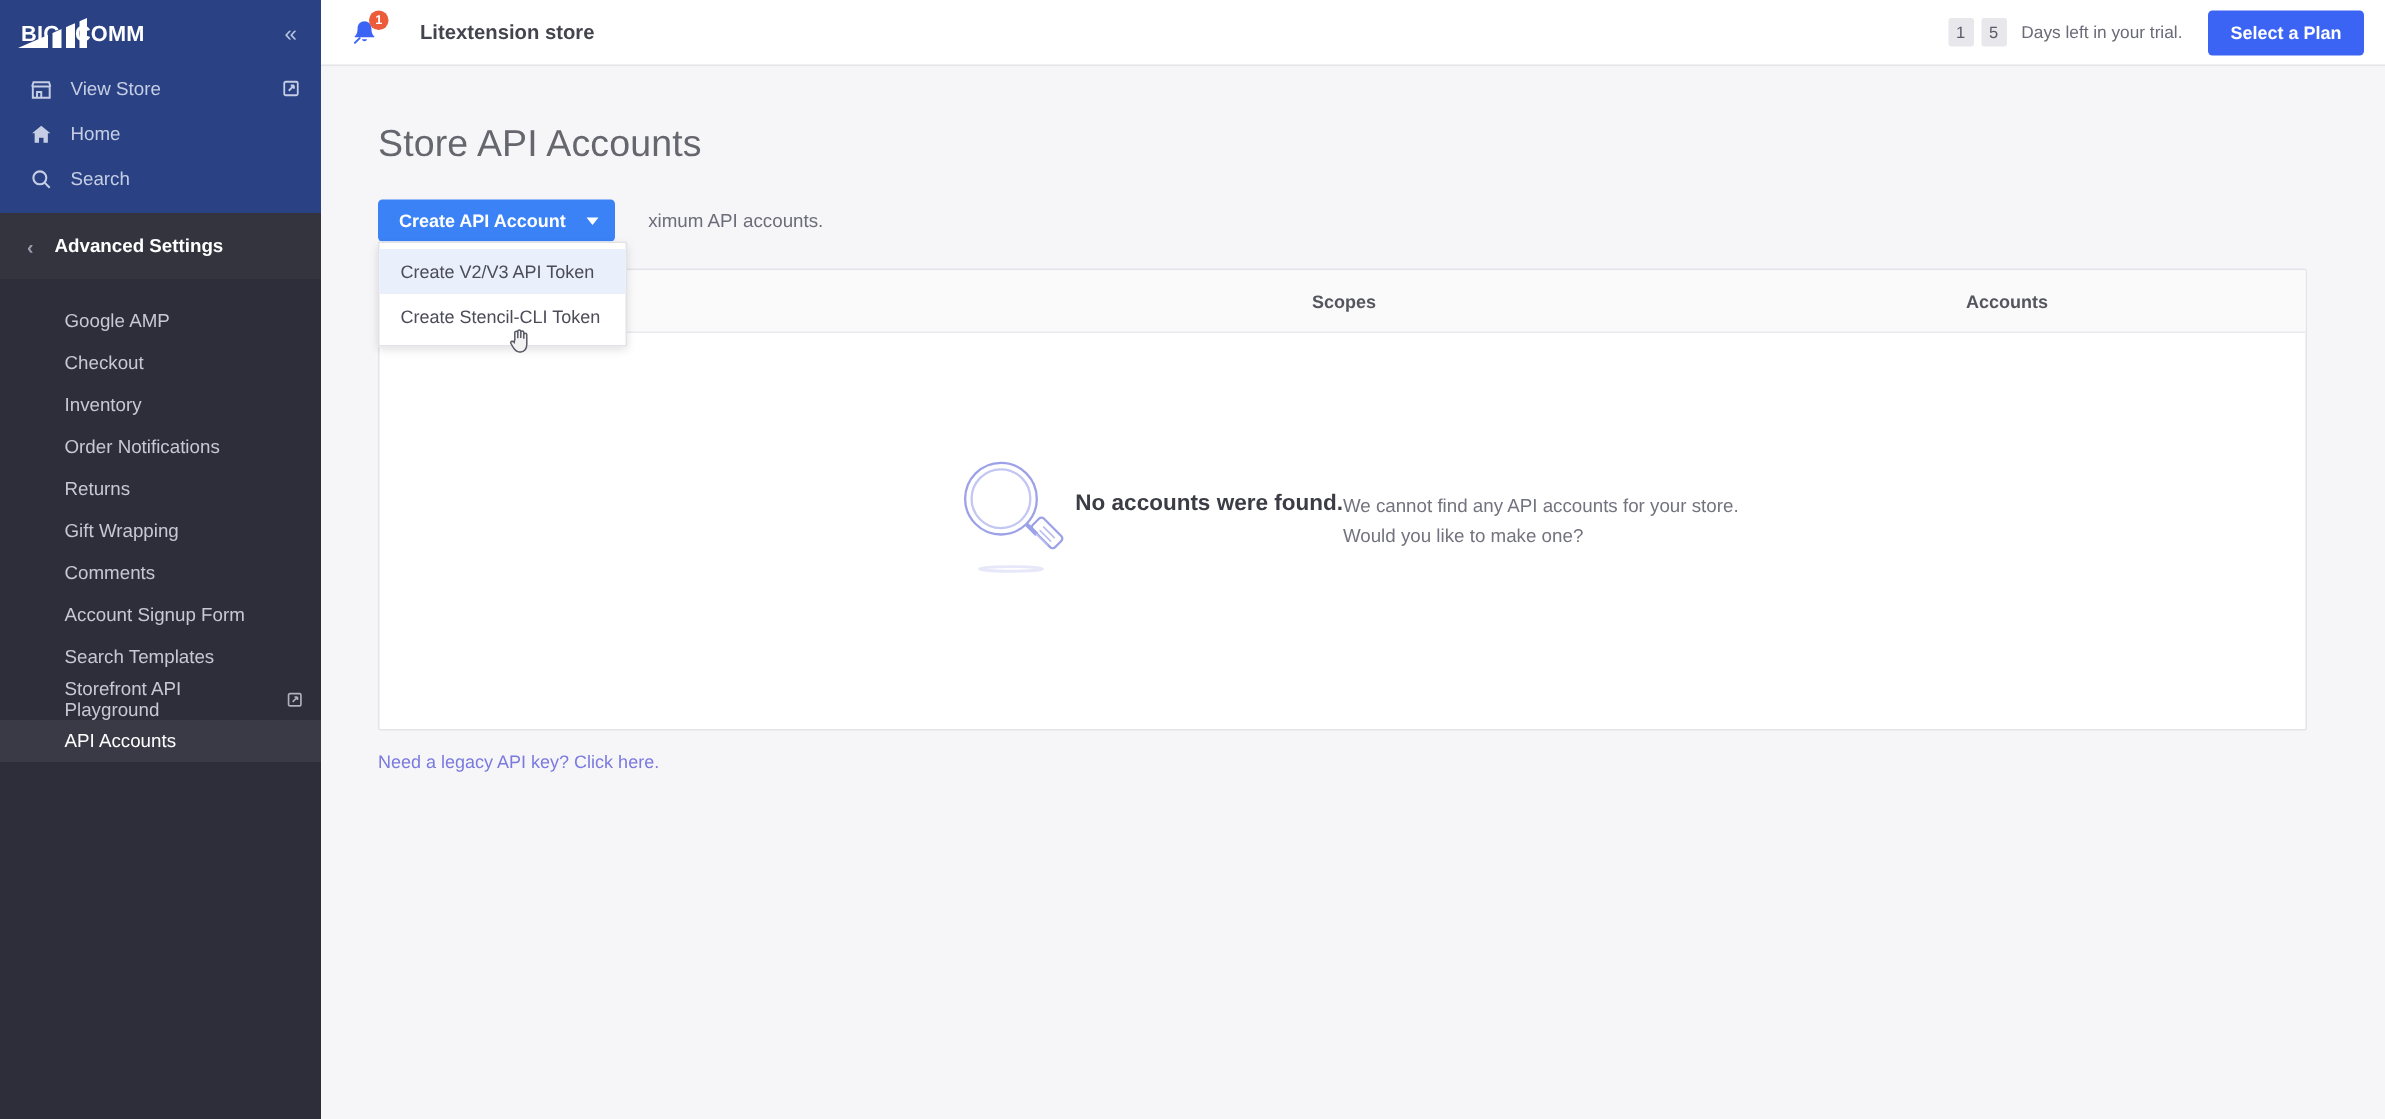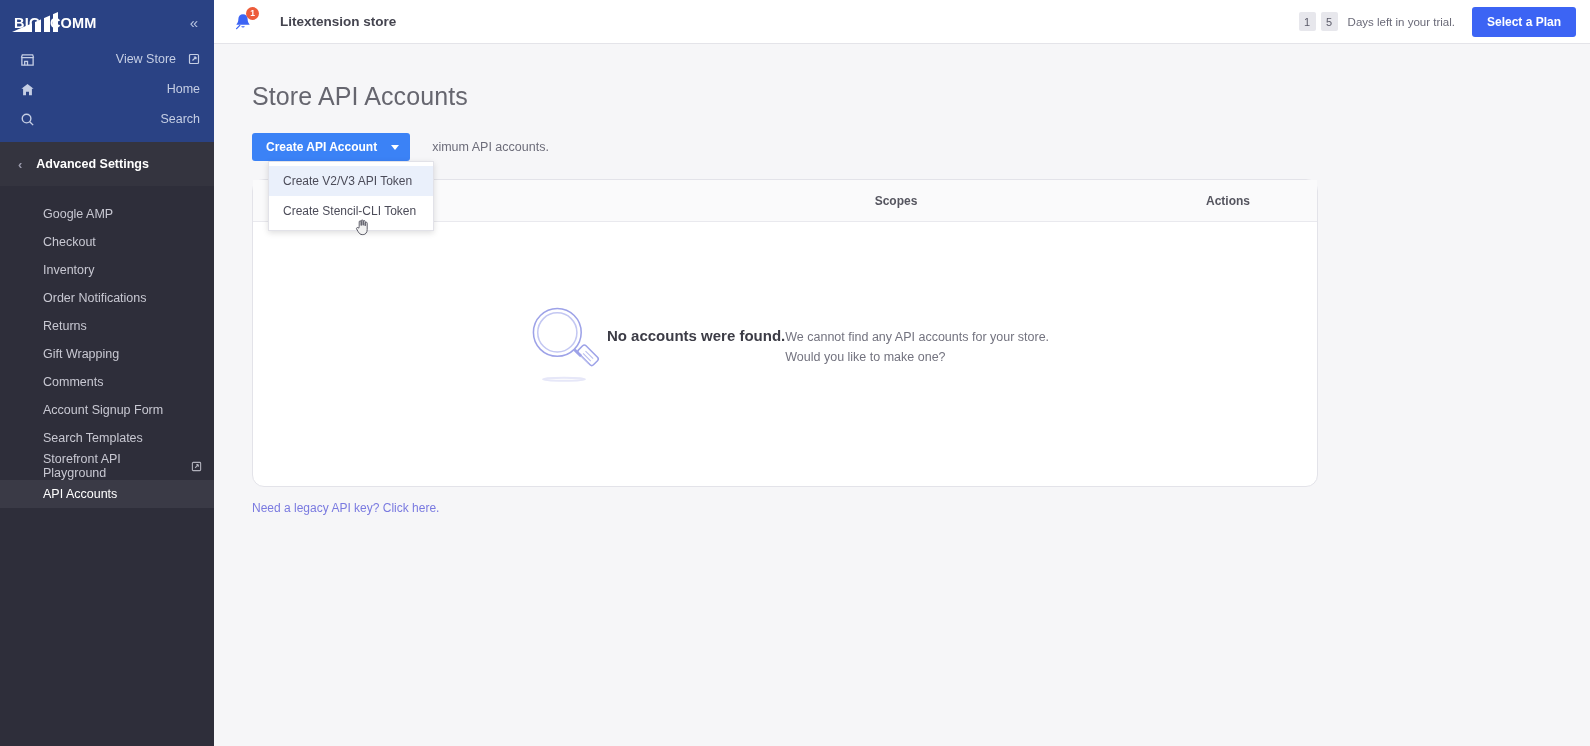--- a/index.html
+++ b/index.html
@@ -105,21 +105,21 @@
     gap: 12px;
   }
   .nav-top-item .ico {
     width: 15px; height: 15px;
     display: inline-flex;
     align-items: center;
     justify-content: center;
     color: #c5cee4;
     flex: 0 0 15px;
   }
-  .nav-top-item .lbl { flex: 1; text-align: right; }
+  .nav-top-item .lbl { flex: 1; }
   .nav-top-item .ext { width: 12px; height: 12px; }
 
   .section-head {
     height: 44px;
     display: flex;
     align-items: center;
     padding-left: 18px;
     gap: 14px;
     color: #ffffff;
     font-size: 12.5px;
@@ -284,21 +284,21 @@
     font-size: 12.5px;
     color: #6d6d7a;
     margin-left: 22px;
     white-space: nowrap;
   }
 
   
   .dropdown {
     position: absolute;
     top: 28px;
-    left: 16px;
+    left: 0;
     width: 166px;
     background: #ffffff;
     border: 1px solid #e2e2e8;
     box-shadow: 0 2px 6px rgba(0,0,0,.13);
     z-index: 40;
     padding: 4px 0;
     text-align: center;
   }
   .dd-item {
     height: 30px;
@@ -319,22 +319,22 @@
     width: 16px; height: 20px;
     z-index: 60;
     pointer-events: none;
   }
 
   
   .card {
     margin-top: 18px;
     background: #ffffff;
     border: 1px solid #e3e3e9;
-    border-radius: 12px;
-    width: 1066px;
+    border-radius: 2px;
+    width: 1286px;
     height: 308px;
     display: flex;
     flex-direction: column;
     position: relative;
   }
 
   .thead {
     height: 42px;
     background: #fafafb;
     border-bottom: 1px solid #e9e9ee;
@@ -536,21 +536,21 @@
               <path d="M4.2 8.3V3.9a1 1 0 0 1 2 0v3.6V3a1 1 0 0 1 2 0v4.3V3.6a1 1 0 0 1 2 0v4.2V5.2a1 1 0 0 1 2 0v6.3c0 3-1.7 5.1-4 5.1h-1c-1.9 0-2.8-1-4.1-3L1.6 11c-.4-.7 0-1.4.8-1.5.6 0 1.1.2 1.4.7z" fill="#f2f2f2" stroke="#5a5a66" stroke-width="1"></path>
             </svg>
           </div>
         </div>
       </div>
 
       <div class="card">
         <div class="thead">
           <div class="th th-name"></div>
           <div class="th th-scopes">Scopes</div>
-          <div class="th th-actions">Actions</div>
+          <div class="th th-actions">Accounts</div>
         </div>
 
         <div class="empty">
           <div class="glass-wrap">
             <svg viewBox="0 0 90 90" width="86" height="86" fill="none" stroke="#9da2e8" stroke-width="1.6">
               <circle cx="38" cy="35" r="25"></circle>
               <circle cx="38" cy="35" r="20.5" stroke="#c3c7f2"></circle>
               <path d="M56 53l7 7" stroke-width="3"></path>
               <rect x="58.5" y="55" width="11" height="22" rx="2.5" transform="rotate(-45 58.5 55)"></rect>
               <path d="M62.5 59.5l8 8M65 57l8 8M67.5 54.5l8 8" stroke-width="1.1" stroke="#b9bdee"></path>

